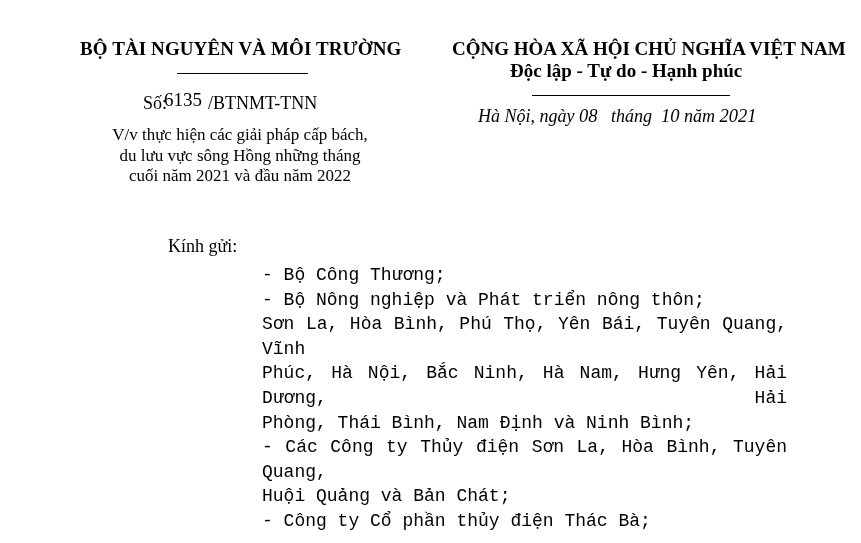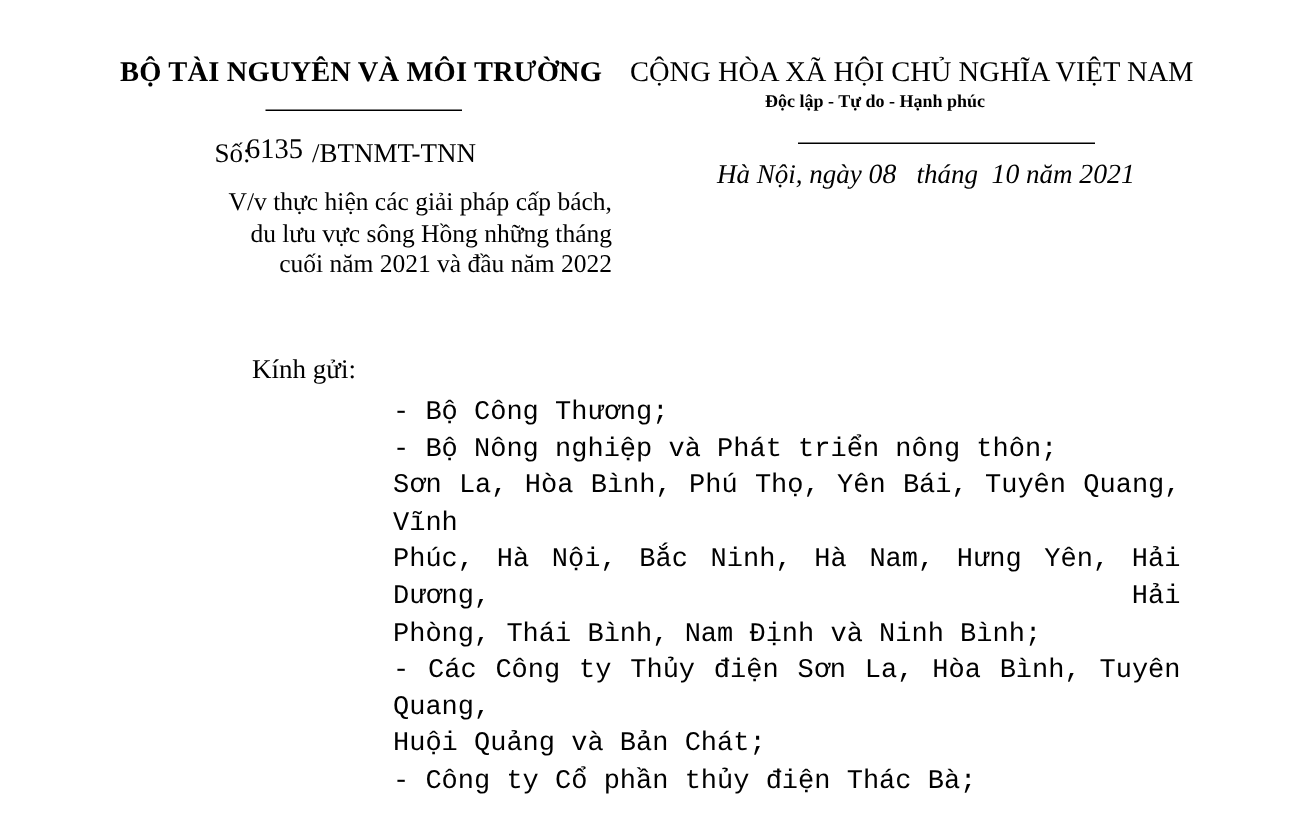--- a/index.html
+++ b/index.html
@@ -5,37 +5,37 @@
     html, body { margin: 0; padding: 0; background: #ffffff; }
     body {
       width: 861px; height: 543px; position: relative; overflow: hidden;
       font-family: "Liberation Serif", "DejaVu Serif", serif;
       color: #000;
     }
     .abs { position: absolute; white-space: nowrap; }
     .hr { position: absolute; height: 1px; background: #000; }
 
     #ministry { left: 80px; top: 38px; font-size: 19px; font-weight: bold; letter-spacing: 0.1px; }
-    #republic { left: 420px; top: 38px; font-size: 19px; font-weight: normal; }
-    #motto { left: 510px; top: 60px; font-size: 12px; font-weight: bold; }
+    #republic { left: 452px; top: 38px; font-size: 19px; font-weight: bold; }
+    #motto { left: 510px; top: 60px; font-size: 19px; font-weight: bold; }
     #left-rule { left: 177px; top: 73px; width: 131px; }
     #right-rule { left: 532px; top: 95px; width: 198px; }
 
     #docnum { left: 143px; top: 92px; font-size: 18px; }
     #docnum .num { font-size: 19px; position: relative; top: -3px; margin-left: -3px; }
     #docnum .sfx { margin-left: 6px; }
 
     #place-date { left: 478px; top: 106px; font-size: 18px; font-style: italic; }
     #place-date .n { font-size: 18.5px; }
 
     #subject {
       position: absolute; left: 72px; top: 125px; width: 336px;
       text-align: center; font-size: 17px; line-height: 20.5px;
     }
-    #subject div { white-space: nowrap; text-align: right; }
+    #subject div { white-space: nowrap; }
 
     #salutation { left: 168px; top: 236px; font-size: 18px; }
 
     #recipients {
       position: absolute; left: 262px; top: 263px; width: 525px;
       font-size: 18px; line-height: 24.6px; font-family: Liberation Mono, monospace;
     }
     .rline { white-space: nowrap; }
     .just { text-align: justify; text-align-last: justify; white-space: normal; }
   </style>

